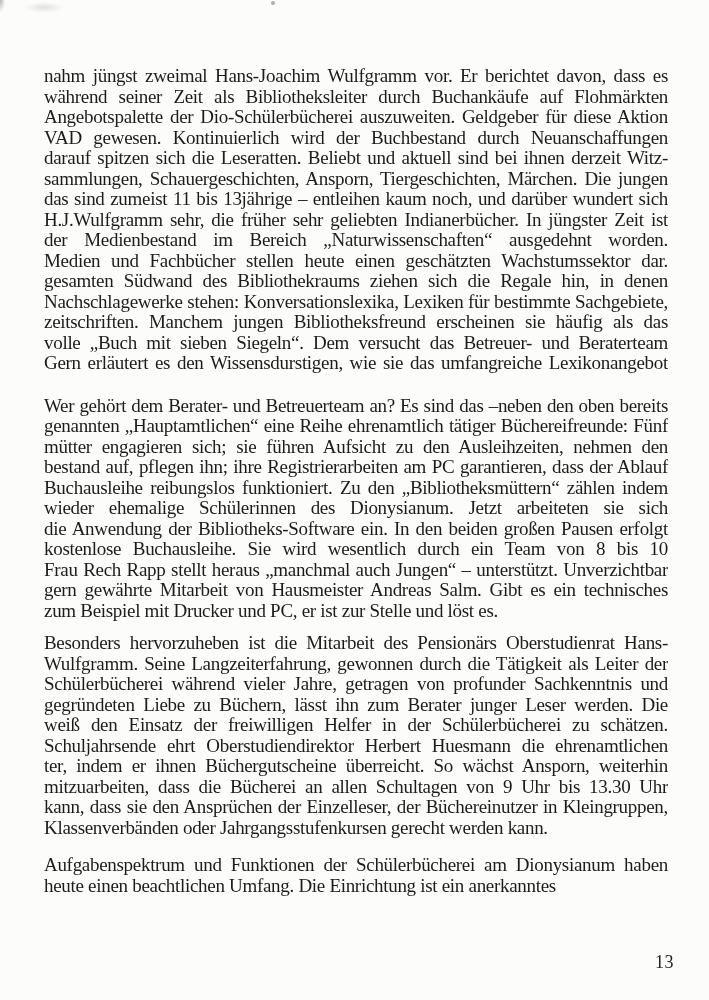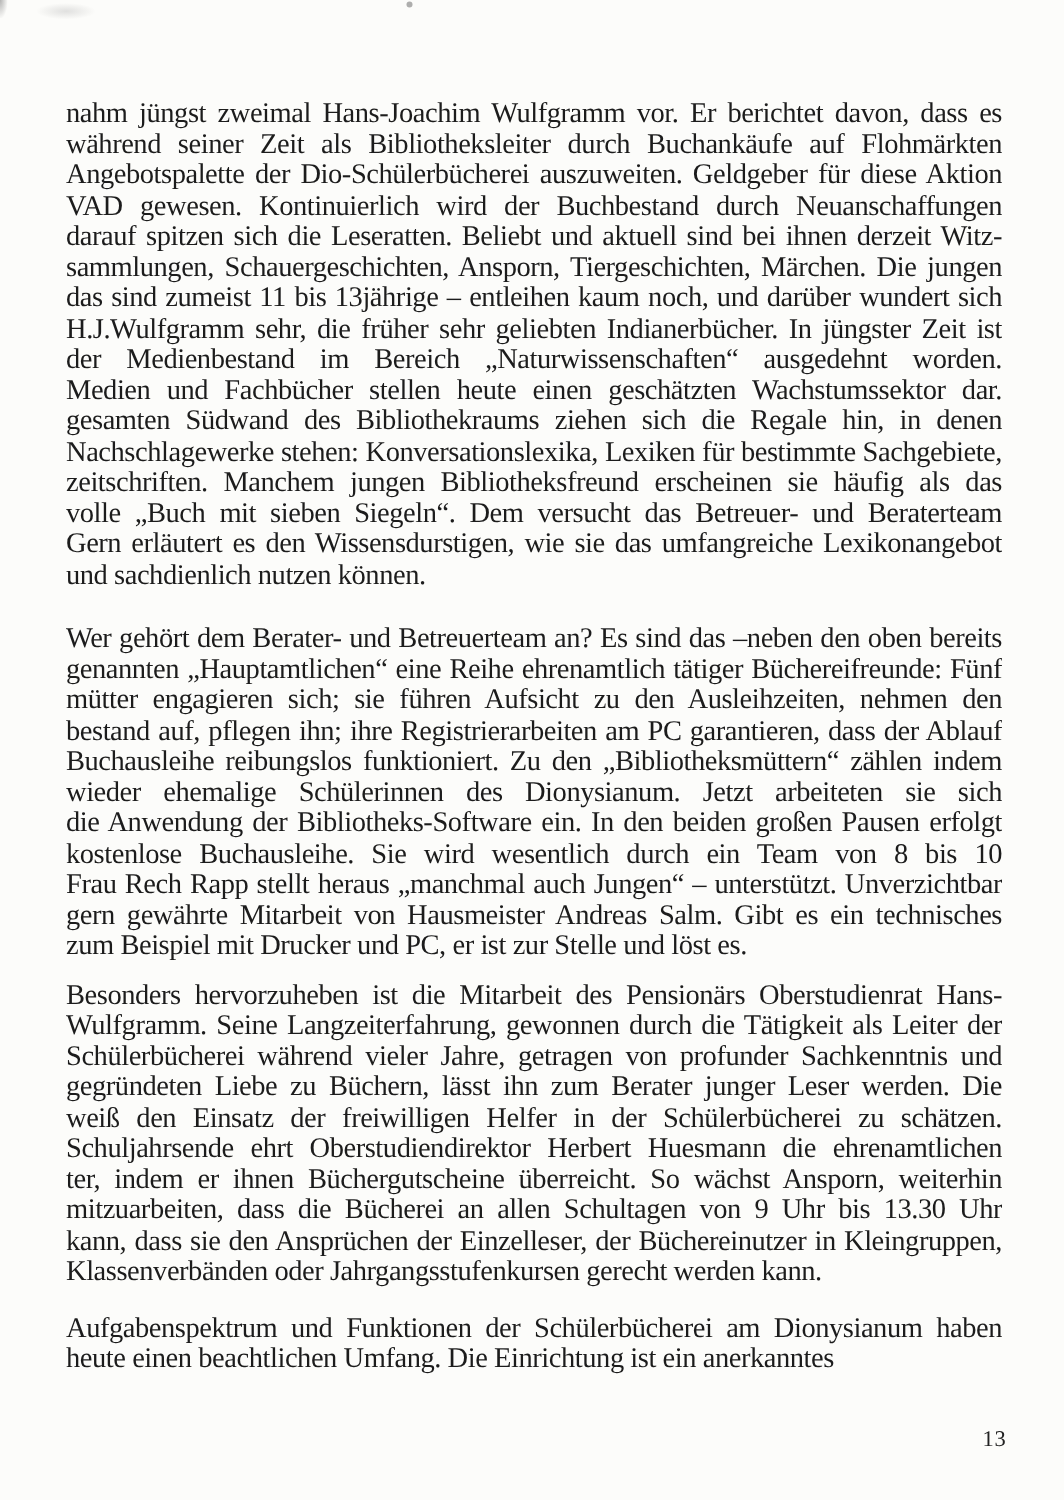--- a/index.html
+++ b/index.html
@@ -36,21 +36,21 @@
   }
   .line.last {
     text-align: left;
     text-align-last: left;
   }
   .page-number {
     position: absolute;
     left: 655px;
     top: 952px;
     width: 30px;
-    font-size: 15px;
+    font-size: 18px;
     letter-spacing: 0.5px;
     color: #222;
     text-align: left;
   }
   
   .artifact { position: absolute; pointer-events: none; }
   .artifact.a1 {
     left: 0; top: 0; width: 5px; height: 12px;
     background: radial-gradient(ellipse at left top, rgba(120,120,120,0.55), rgba(120,120,120,0) 75%);
   }
@@ -82,21 +82,20 @@
         <div class="line">sammlungen, Schauergeschichten, Ansporn, Tiergeschichten, Märchen. Die jungen Leser –</div>
         <div class="line">das sind zumeist 11 bis 13jährige – entleihen kaum noch, und darüber wundert sich</div>
         <div class="line">H.J.Wulfgramm sehr, die früher sehr geliebten Indianerbücher. In jüngster Zeit ist vor allem</div>
         <div class="line">der Medienbestand im Bereich „Naturwissenschaften“ ausgedehnt worden. Elektronische</div>
         <div class="line">Medien und Fachbücher stellen heute einen geschätzten Wachstumssektor dar.</div>
         <div class="line">gesamten Südwand des Bibliothekraums ziehen sich die Regale hin, in denen vornehmlich</div>
         <div class="line">Nachschlagewerke stehen: Konversationslexika, Lexiken für bestimmte Sachgebiete, Fach-</div>
         <div class="line">zeitschriften. Manchem jungen Bibliotheksfreund erscheinen sie häufig als das geheimnis-</div>
         <div class="line">volle „Buch mit sieben Siegeln“. Dem versucht das Betreuer- und Beraterteam abzuhelfen.</div>
         <div class="line">Gern erläutert es den Wissensdurstigen, wie sie das umfangreiche Lexikonangebot effektiv</div>
-        <div class="line last">und sachdienlich nutzen können.</div>
       </div>
       <div class="paragraph p1">
         <div class="line">Wer gehört dem Berater- und Betreuerteam an? Es sind das –neben den oben bereits</div>
         <div class="line">genannten „Hauptamtlichen“ eine Reihe ehrenamtlich tätiger Büchereifreunde: Fünf Schüler-</div>
         <div class="line">mütter engagieren sich; sie führen Aufsicht zu den Ausleihzeiten, nehmen den Medien-</div>
         <div class="line">bestand auf, pflegen ihn; ihre Registrierarbeiten am PC garantieren, dass der Ablauf der</div>
         <div class="line">Buchausleihe reibungslos funktioniert. Zu den „Bibliotheksmüttern“ zählen indem hin und</div>
         <div class="line">wieder ehemalige Schülerinnen des Dionysianum. Jetzt arbeiteten sie sich vornehmlich in</div>
         <div class="line">die Anwendung der Bibliotheks-Software ein. In den beiden großen Pausen erfolgt die</div>
         <div class="line">kostenlose Buchausleihe. Sie wird wesentlich durch ein Team von 8 bis 10 Schülerinnen –</div>

